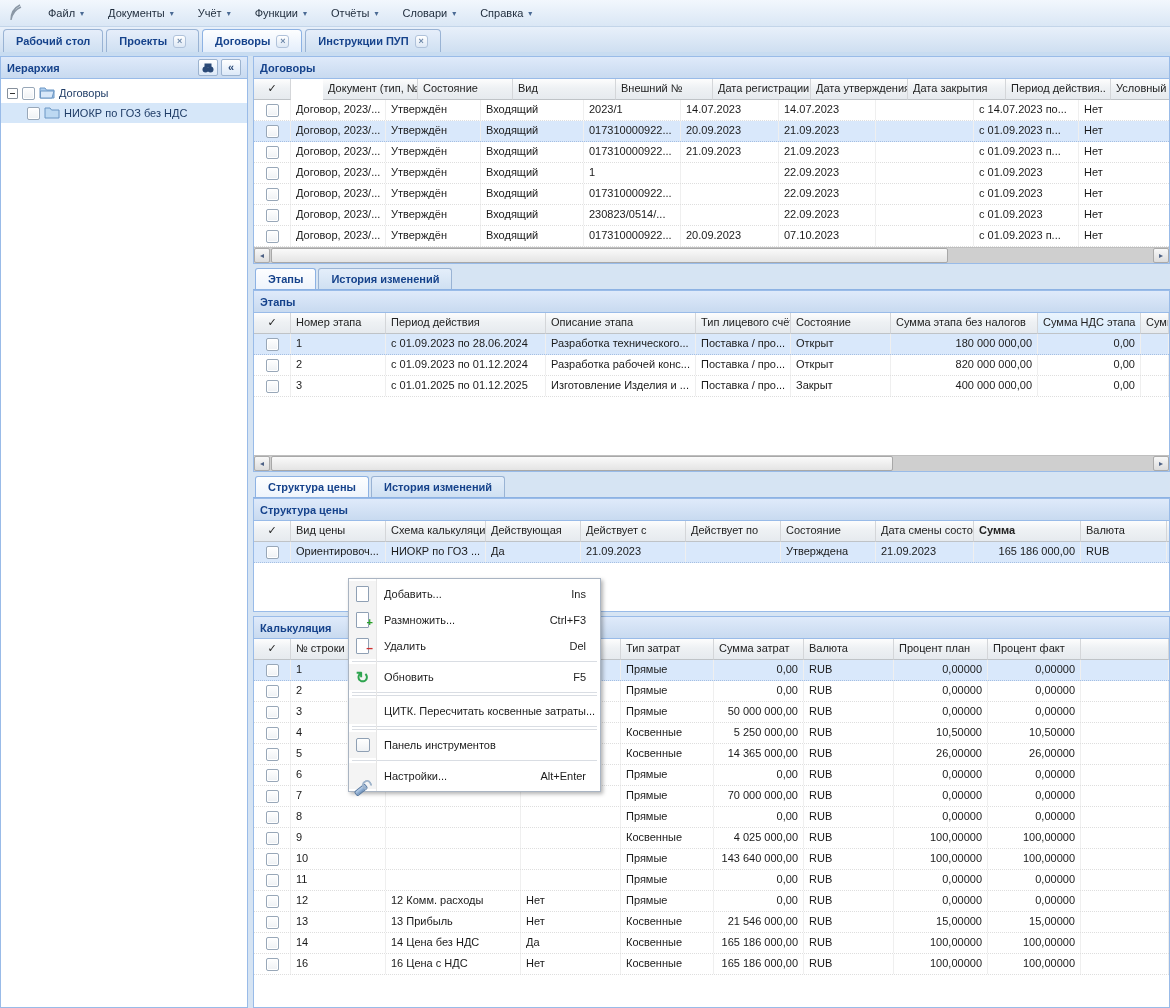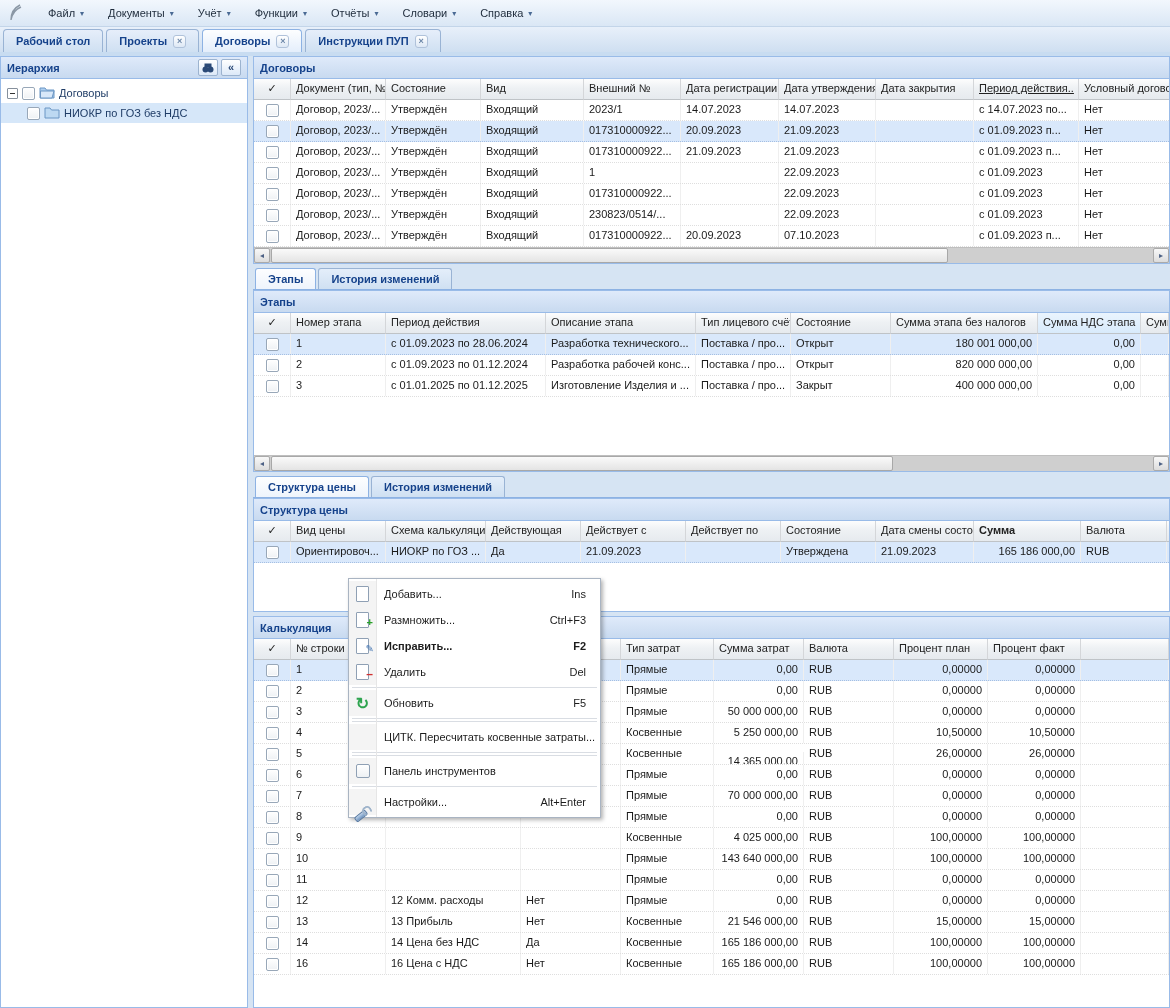--- a/index.html
+++ b/index.html
@@ -211,28 +211,28 @@
 
 <div id="content">
 
   <div class="panel" id="contracts-panel">
     <div class="panel-header">
       <span>Договоры</span>
     </div>
     <div class="grid" style="flex:1;">
         <div class="gh">
           <div class="hcell cbcol" style="width:37px;flex:0 0 37px;">✓</div>
-          <div class="hcell" style="width:95px;flex:0 0 95px;">Документ (тип, №</div>
+          <div class="hcell" style="width:95px;flex:0 0 95px;margin-left:32px;">Документ (тип, №</div>
           <div class="hcell" style="width:95px;flex:0 0 95px;">Состояние</div>
           <div class="hcell" style="width:103px;flex:0 0 103px;">Вид</div>
           <div class="hcell" style="width:97px;flex:0 0 97px;">Внешний №</div>
           <div class="hcell" style="width:98px;flex:0 0 98px;">Дата регистрации.</div>
           <div class="hcell" style="width:97px;flex:0 0 97px;">Дата утверждения</div>
           <div class="hcell" style="width:98px;flex:0 0 98px;">Дата закрытия</div>
-          <div class="hcell" style="width:105px;flex:0 0 105px;text-decoration:underline;">Период действия..</div>
+          <div class="hcell" style="width:105px;flex:0 0 105px;">Период действия..</div>
           <div class="hcell" style="width:95px;flex:0 0 95px;">Условный догово</div>
         </div>
         <div class="gr">
           <div class="cbcell" style="width:37px;flex:0 0 37px;">
             <span class="cb"></span>
           </div>
           <div class="cell" style="width:95px;flex:0 0 95px;">Договор, 2023/...</div>
           <div class="cell" style="width:95px;flex:0 0 95px;">Утверждён</div>
           <div class="cell" style="width:103px;flex:0 0 103px;">Входящий</div>
           <div class="cell" style="width:97px;flex:0 0 97px;">2023/1</div>
@@ -357,21 +357,21 @@
           </div>
           <div class="gr selected">
             <div class="cbcell" style="width:37px;flex:0 0 37px;">
               <span class="cb"></span>
             </div>
             <div class="cell" style="width:95px;flex:0 0 95px;">1</div>
             <div class="cell" style="width:160px;flex:0 0 160px;">с 01.09.2023 по 28.06.2024</div>
             <div class="cell" style="width:150px;flex:0 0 150px;">Разработка технического...</div>
             <div class="cell" style="width:95px;flex:0 0 95px;">Поставка / про...</div>
             <div class="cell" style="width:100px;flex:0 0 100px;">Открыт</div>
-            <div class="cell r" style="width:147px;flex:0 0 147px;">180 001 000,00</div>
+            <div class="cell r" style="width:147px;flex:0 0 147px;">180 000 000,00</div>
             <div class="cell r" style="width:103px;flex:0 0 103px;">0,00</div>
             <div class="cell" style="flex:1;"></div>
           </div>
           <div class="gr">
             <div class="cbcell" style="width:37px;flex:0 0 37px;">
               <span class="cb"></span>
             </div>
             <div class="cell" style="width:95px;flex:0 0 95px;">2</div>
             <div class="cell" style="width:160px;flex:0 0 160px;">с 01.09.2023 по 01.12.2024</div>
             <div class="cell" style="width:150px;flex:0 0 150px;">Разработка рабочей конс...</div>
@@ -521,21 +521,21 @@
           <div class="cell" style="flex:1;"></div>
         </div>
         <div class="gr">
           <div class="cbcell" style="width:37px;flex:0 0 37px;">
             <span class="cb"></span>
           </div>
           <div class="cell" style="width:95px;flex:0 0 95px;">5</div>
           <div class="cell" style="width:135px;flex:0 0 135px;"></div>
           <div class="cell" style="width:100px;flex:0 0 100px;"></div>
           <div class="cell" style="width:93px;flex:0 0 93px;">Косвенные</div>
-          <div class="cell r" style="width:90px;flex:0 0 90px;margin-top:8px;">14 365 000,00</div>
+          <div class="cell r" style="width:90px;flex:0 0 90px;">14 365 000,00</div>
           <div class="cell" style="width:90px;flex:0 0 90px;">RUB</div>
           <div class="cell r" style="width:94px;flex:0 0 94px;">26,00000</div>
           <div class="cell r" style="width:93px;flex:0 0 93px;">26,00000</div>
           <div class="cell" style="flex:1;"></div>
         </div>
         <div class="gr">
           <div class="cbcell" style="width:37px;flex:0 0 37px;">
             <span class="cb"></span>
           </div>
           <div class="cell" style="width:95px;flex:0 0 95px;">6</div>
@@ -681,25 +681,20 @@
   <div id="ctxmenu">
       <div class="mitem">
         <span class="micon mi-page-new"></span>
         <span class="mlabel">Добавить...</span>
         <span class="mshort">Ins</span>
       </div>
       <div class="mitem">
         <span class="micon mi-page-copy"></span>
         <span class="mlabel">Размножить...</span>
         <span class="mshort">Ctrl+F3</span>
-      </div>
-      <div class="mitem bold">
-        <span class="micon mi-page-edit"></span>
-        <span class="mlabel">Исправить...</span>
-        <span class="mshort">F2</span>
       </div>
       <div class="mitem">
         <span class="micon mi-page-delete"></span>
         <span class="mlabel">Удалить</span>
         <span class="mshort">Del</span>
       </div>
       <div class="msep"></div>
       <div class="mitem">
         <span class="micon mi-refresh"></span>
         <span class="mlabel">Обновить</span>

